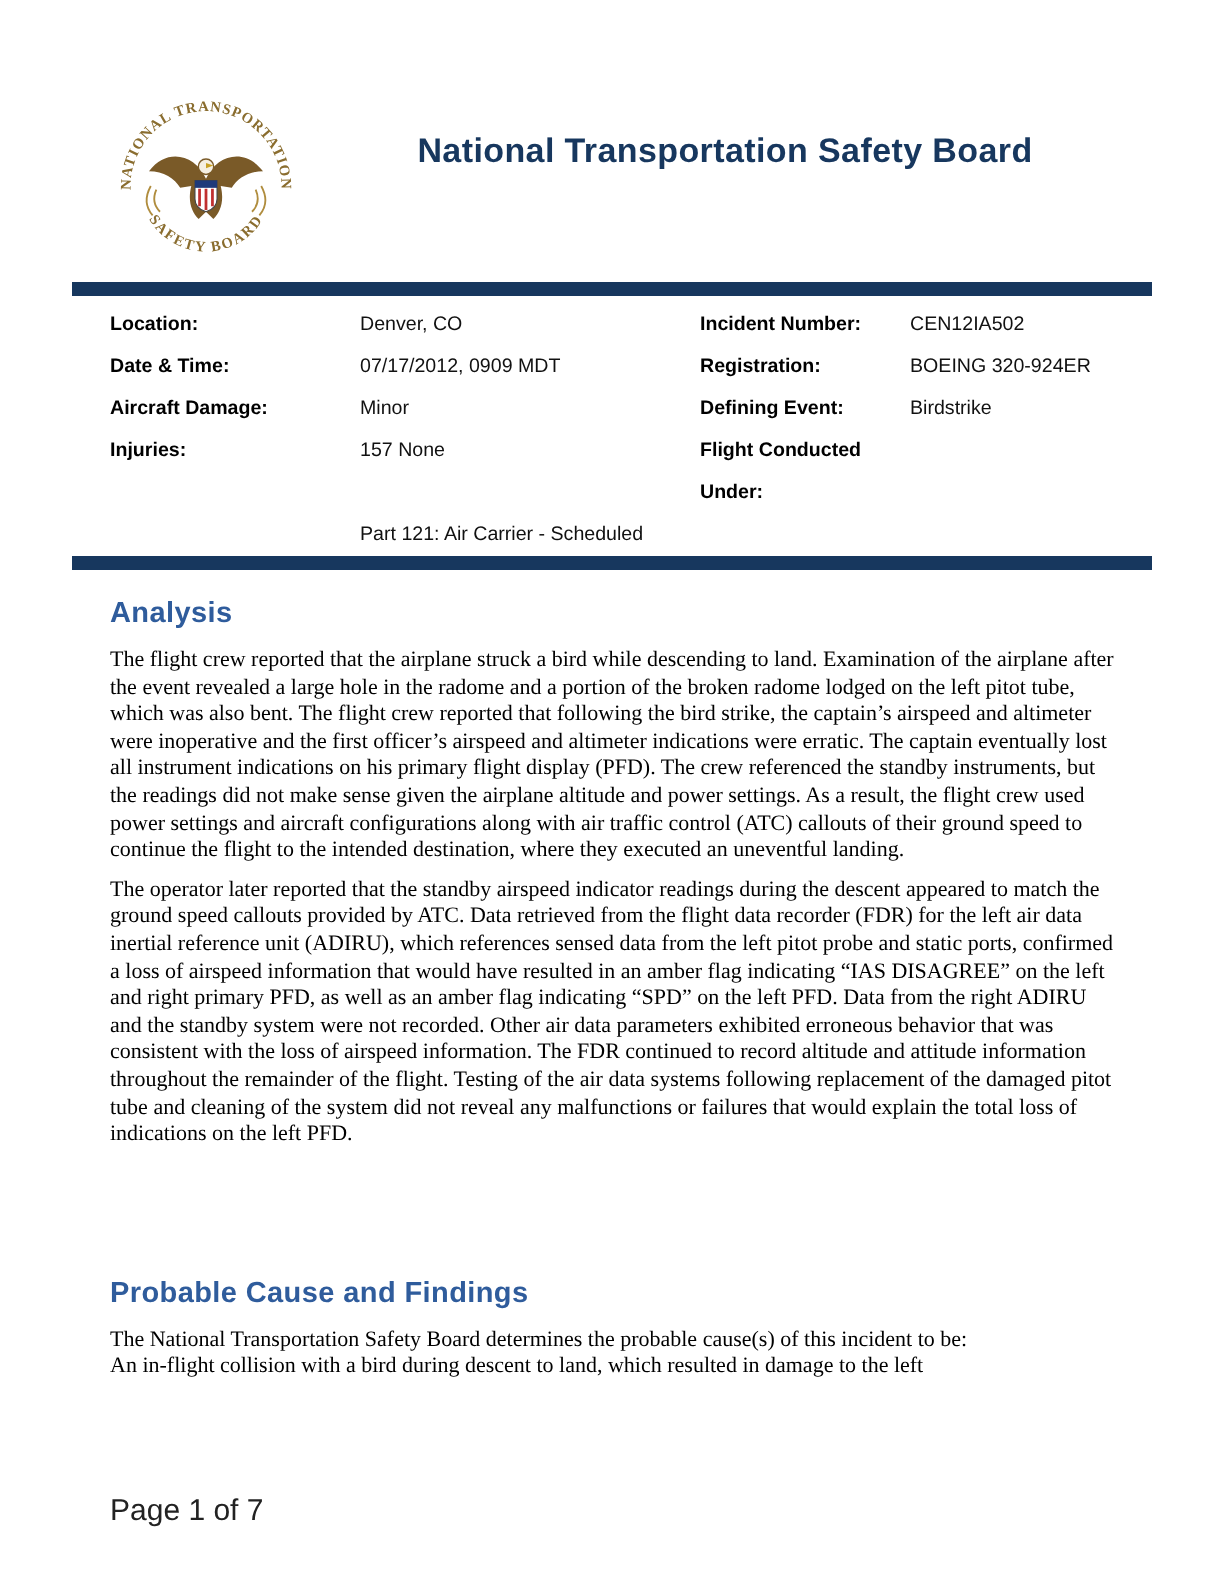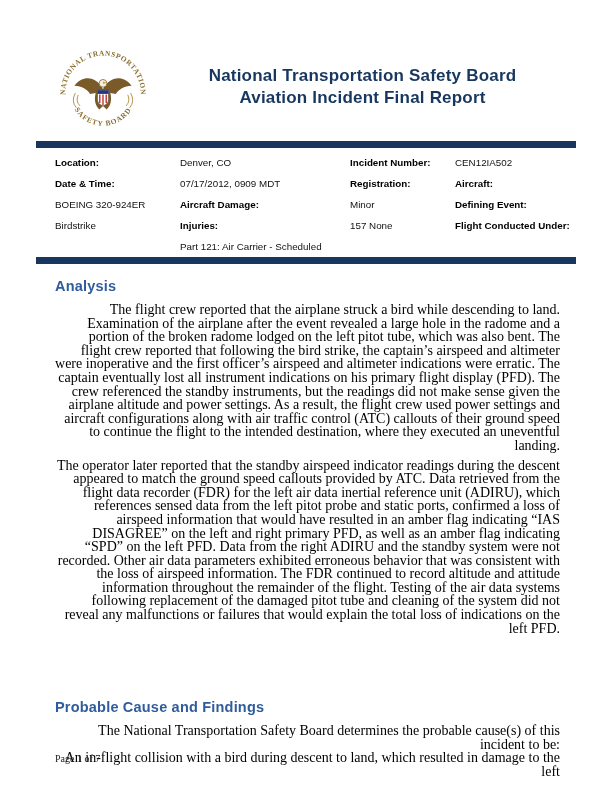--- a/index.html
+++ b/index.html
@@ -61,37 +61,37 @@
     color: #2f5c9c;
     font-size: 14.5px;
     font-weight: bold;
     margin: 0;
     letter-spacing: 0.2px;
   }
   .section-analysis h2 { margin-top: 14px; }
   .section-cause h2 { margin-top: 64px; }
   .section p {
     font-family: "Liberation Serif", "DejaVu Serif", serif;
-    font-size: 14px;
+    font-size: 11px;
     line-height: 13.6px;
     margin: 6px 0 0 0;
-    text-align: right;
+    text-align: left;
     color: #000;
   }
   .section h2 + p { margin-top: 9px; }
   .section p.cont { margin-top: 0; }
 
   
   .footer {
     position: absolute;
     left: 55px;
     bottom: 28px;
-    font-size: 10px;
+    font-size: 15px;
     color: #222;
-    font-family: Liberation Serif, serif;
+    font-family: Liberation Sans, sans-serif;
   }
 </style>
 </head>
 <body>
 
 <div class="page">
 
   <div class="header">
     <svg class="seal" viewBox="0 0 100 100" aria-hidden="true">
       <defs>
@@ -111,37 +111,35 @@
         <path d="M50,37.5 l4,1.4 l-4,1.4 Z" fill="#c9a227"></path>
         <path d="M44,47 h12 v10 q0,5 -6,7 q-6,-2 -6,-7 Z" fill="#ffffff" stroke="#444" stroke-width="0.6"></path>
         <path d="M44,47 h12 v4 h-12 Z" fill="#1f3a7a"></path>
         <path d="M46.5,51.5 v9.5 M50,51.5 v11.5 M53.5,51.5 v9.5" stroke="#c03030" stroke-width="1.5" fill="none"></path>
         <path d="M20,50 q-5,9 1,16 M23,52 q-3,7 2,12" stroke="#b08d3e" stroke-width="1" fill="none"></path>
         <path d="M80,50 q5,9 -1,16 M77,52 q3,7 -2,12" stroke="#b08d3e" stroke-width="1" fill="none"></path>
       </g>
     </svg>
     <div class="titles">
       <div>National Transportation Safety Board</div>
-      <div>Aviation Incident Final Report</div>
     </div>
   </div>
 
   <div class="bar bar-top"></div>
 
   <div class="info">
     <div class="lbl">Location:</div>
     <div class="val">Denver, CO</div>
     <div class="lbl">Incident Number:</div>
     <div class="val">CEN12IA502</div>
 
     <div class="lbl">Date &amp; Time:</div>
     <div class="val">07/17/2012, 0909 MDT</div>
     <div class="lbl">Registration:</div>
 
-    <div class="lbl">Aircraft:</div>
     <div class="val">BOEING 320-924ER</div>
     <div class="lbl">Aircraft Damage:</div>
     <div class="val">Minor</div>
 
     <div class="lbl">Defining Event:</div>
     <div class="val">Birdstrike</div>
     <div class="lbl">Injuries:</div>
     <div class="val">157 None</div>
 
     <div class="lbl">Flight Conducted Under:</div>

